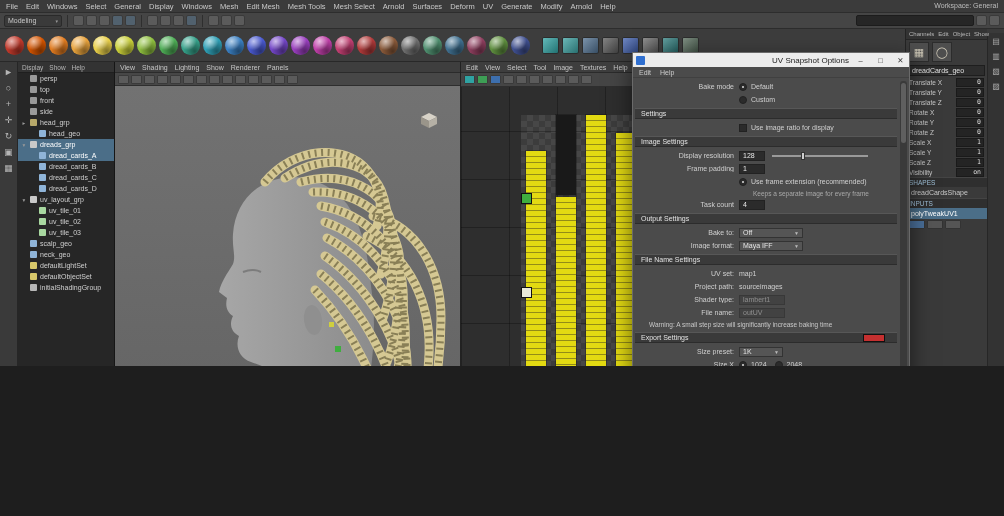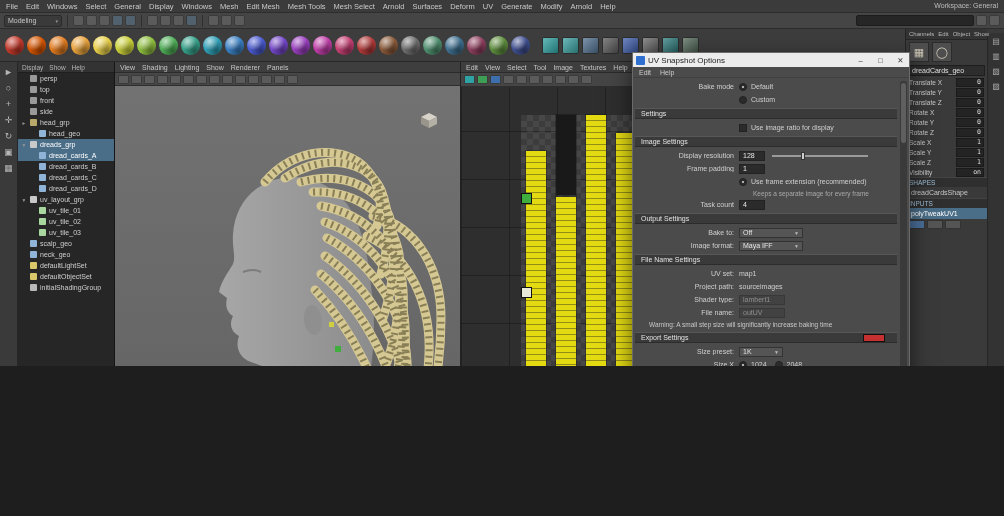--- a/index.html
+++ b/index.html
@@ -75,21 +75,21 @@
       background: repeating-linear-gradient(180deg, #e3da12 0 5px, #938c17 5px 6px);
       box-shadow: 0 0 0 1px rgba(0,0,0,.25); }
   .uv-col.dark { background:#191919; }
   .uv-col.green { background: repeating-linear-gradient(180deg, #45b13f 0 5px, #2a7a28 5px 6px); }
   .uv-marker { position:absolute; width:11px; height:11px; border:1px solid #111; }
 
   
   .dialog { position:absolute; left:632px; top:52px; width:278px; height:348px; background:#4b4b4b;
             border:1px solid #6a6a6a; box-shadow:0 8px 22px rgba(0,0,0,.55); z-index:10;
             display:flex; flex-direction:column; }
-  .dlg-titlebar { height:14px; background:#ececec; display:flex; align-items:center; gap:3px; padding-left:3px; flex:0 0 auto; }
+  .dlg-titlebar { height:14px; background:#ececec; display:flex; align-items:center; gap:3px; padding-left:3px; flex:0 0 auto;text-align:right; }
   .dlg-app-icon { width:9px; height:9px; background:#2f6fd0; border-radius:1px; }
   .dlg-title { flex:1; font-size:8px; color:#222; white-space:nowrap; overflow:hidden; }
   .dlg-wbtn { width:17px; height:14px; display:flex; align-items:center; justify-content:center; font-size:7.5px; color:#333; }
   .dlg-menubar { height:11px; display:flex; gap:9px; padding:0 6px; align-items:center; font-size:7px; color:#ccc;
                  border-bottom:1px solid #404040; flex:0 0 auto; }
   .dlg-body { flex:1; position:relative; overflow:hidden; padding:2px 12px 2px 2px; }
   .dlg-scrollbar { position:absolute; right:2px; top:3px; bottom:3px; width:7px; background:#3a3a3a; border-radius:3px; }
   .dlg-thumb { position:absolute; left:1px; right:1px; top:2px; height:60px; background:#5f5f5f; border-radius:3px; }
   .dlg-row { height:13px; display:flex; align-items:center; font-size:7px; color:#d0d0d0; }
   .dlg-label { width:104px; text-align:right; padding-right:5px; white-space:nowrap; overflow:hidden; flex:0 0 auto; }

